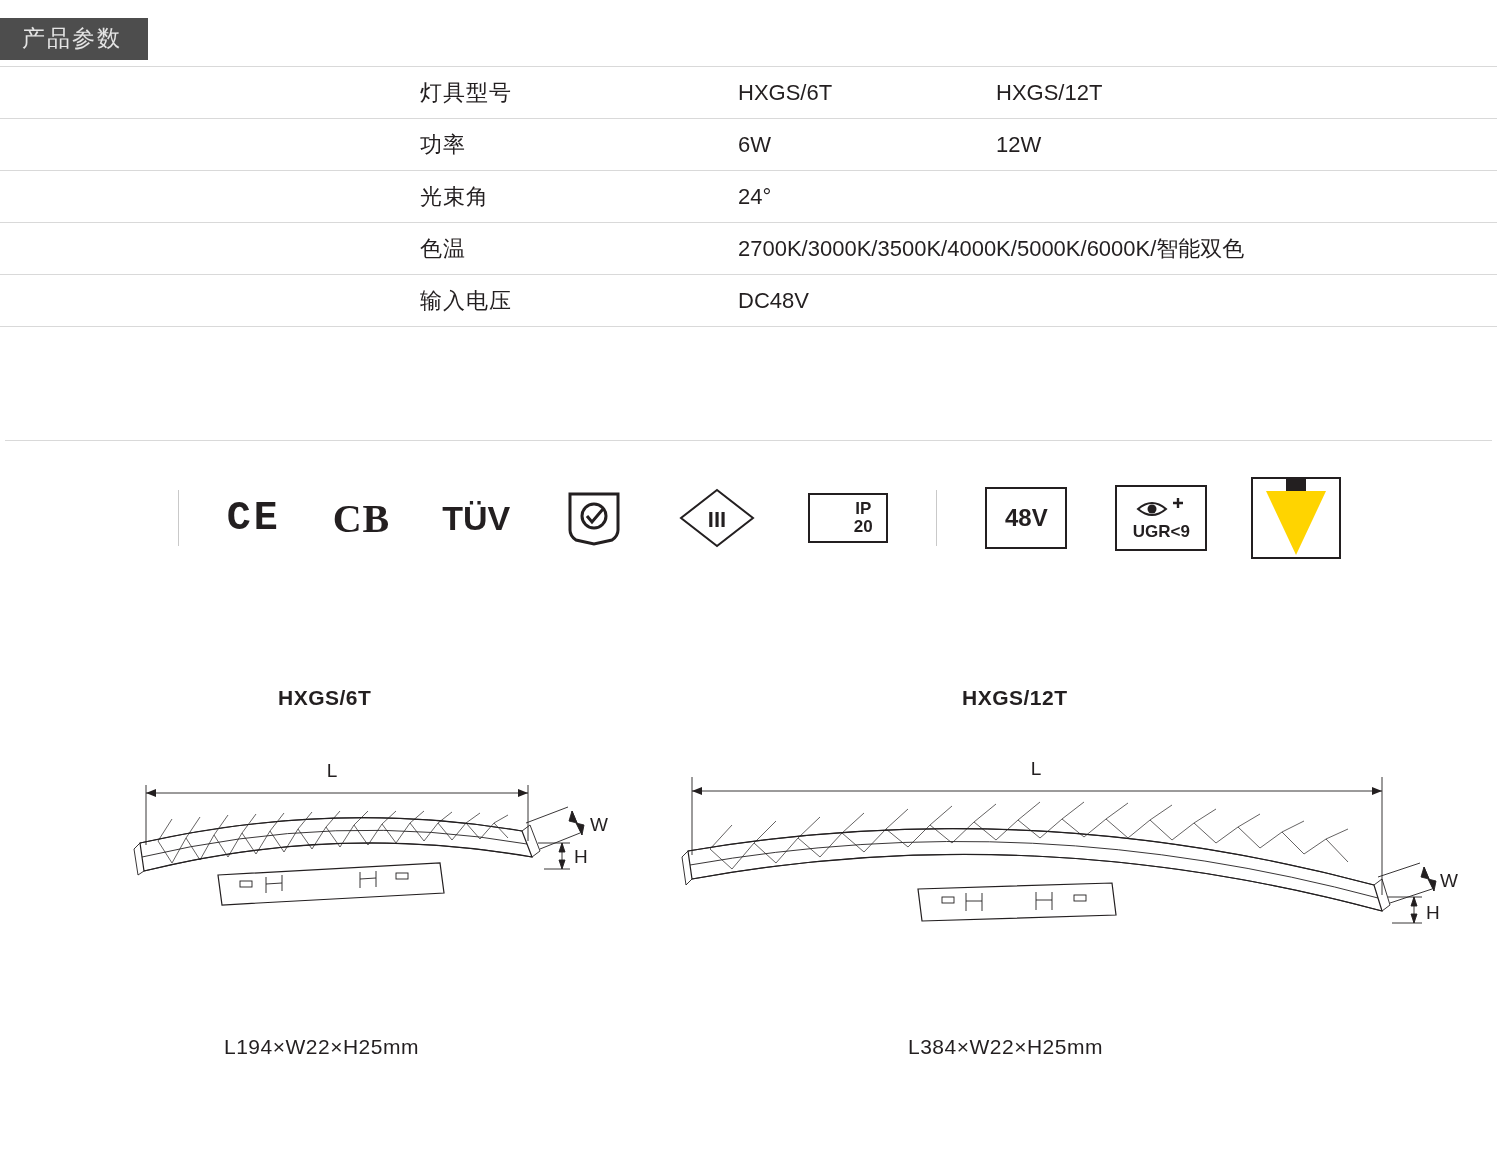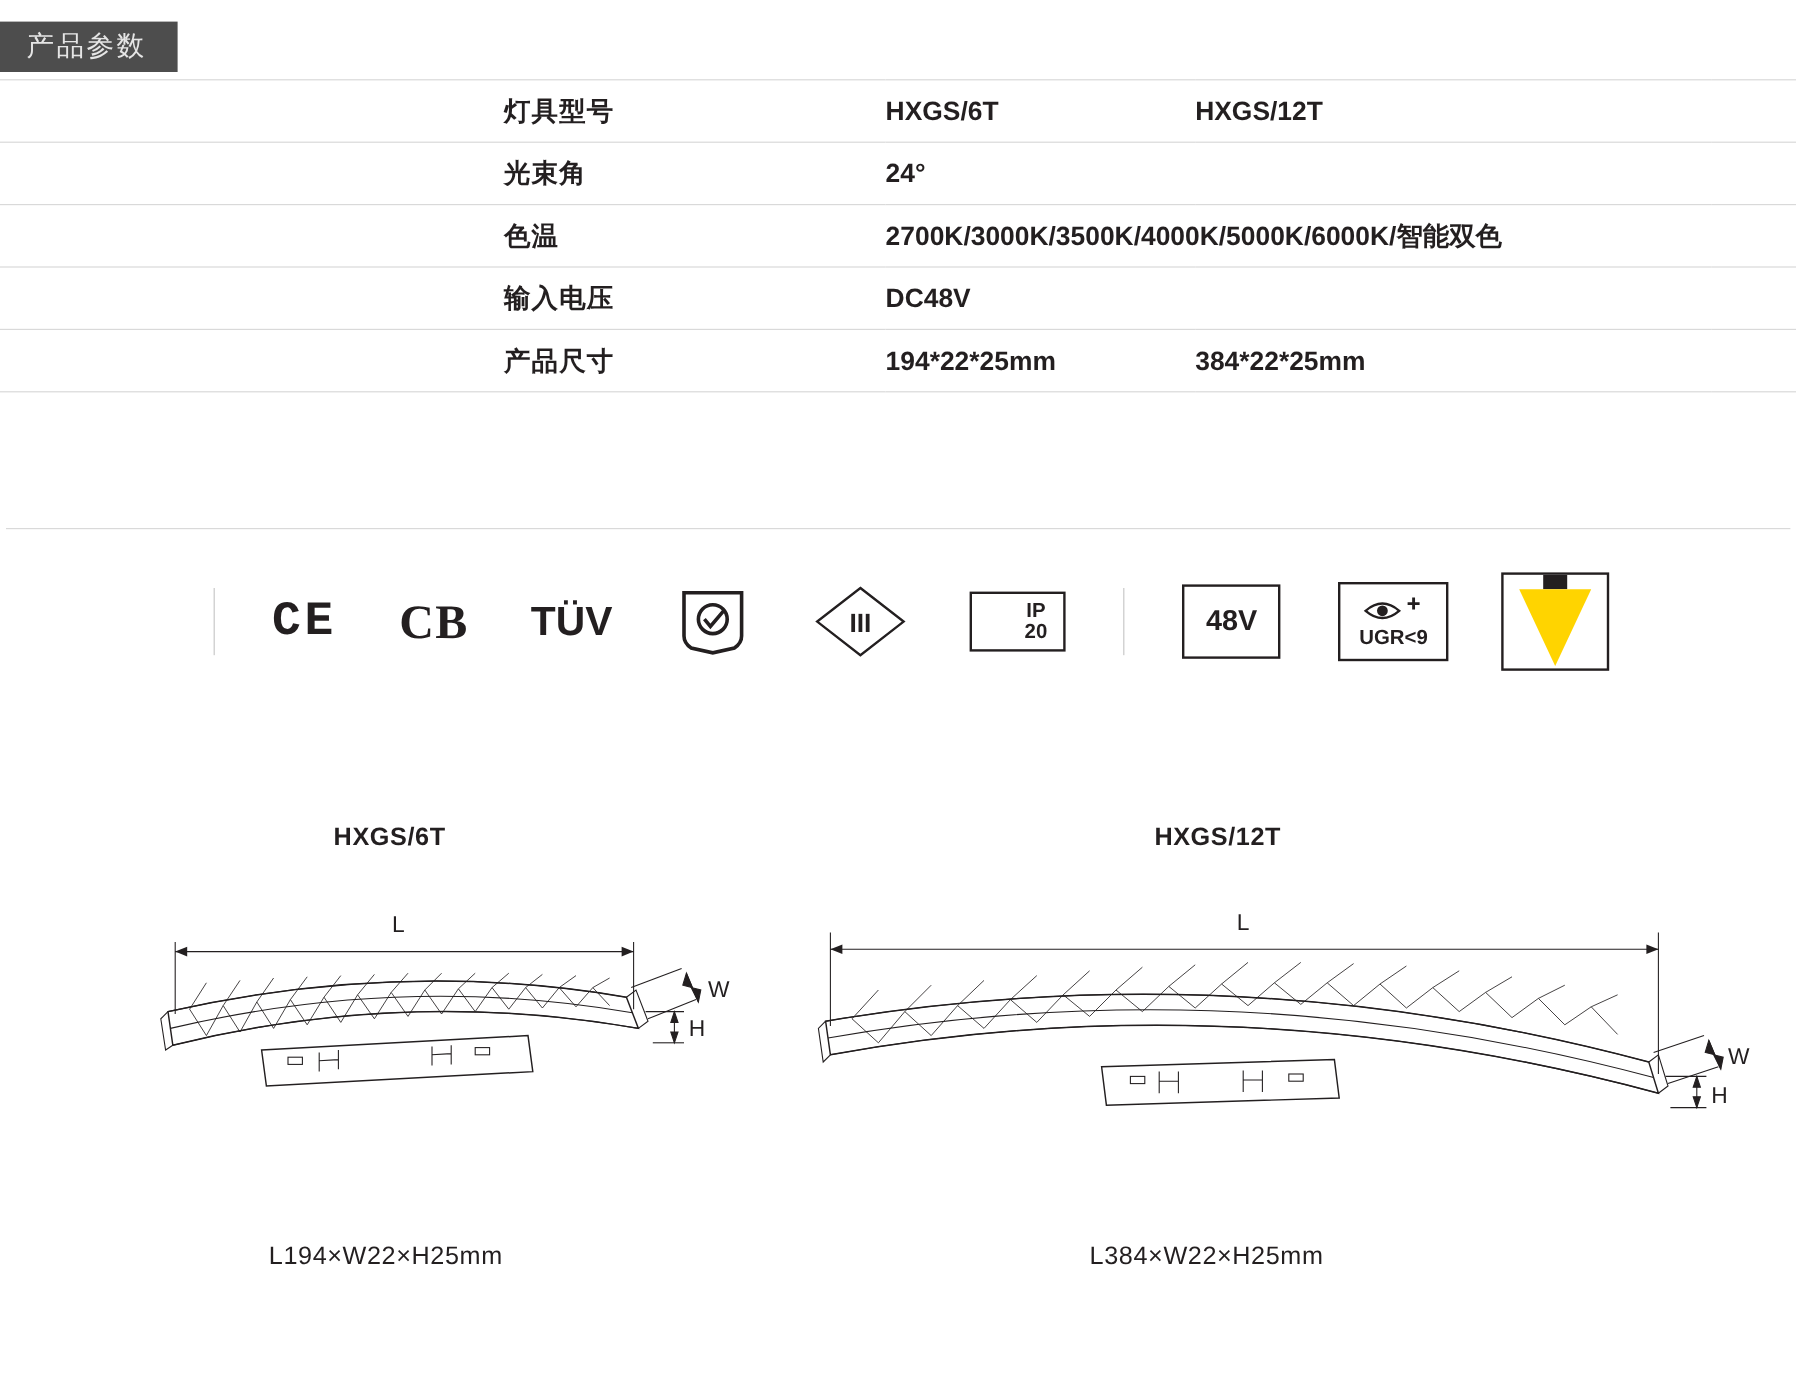--- a/index.html
+++ b/index.html
@@ -28,21 +28,20 @@
     padding: 9px 26px 10px 22px;
     line-height: 1;
   }
 
   
   .spec-wrap {
     position: absolute;
     left: 0;
     top: 66px;
     width: 1489px;
-    font-weight: bold;
   }
   table.spec {
     border-collapse: collapse;
     width: 1497px;
     table-layout: fixed;
   }
   table.spec td {
     font-size: 22px;
     color: #231f20;
     padding: 0;
@@ -223,47 +222,47 @@
 <div class="section-tag">产品参数</div>
 
 <div class="spec-wrap">
   <table class="spec">
     <tbody>
       <tr class="top-rule">
         <td class="c-pad"></td>
         <td class="c-name">灯具型号</td>
         <td class="c-v1">HXGS/6T</td>
         <td class="c-v2">HXGS/12T</td>
+        <td class="c-end"></td>
+      </tr>
+      <tr>
+        <td class="c-pad"></td>
+        <td class="c-name">功率</td>
+        <td class="c-v1">6W</td>
+        <td class="c-v2">12W</td>
         <td class="c-end"></td>
       </tr>
       <tr>
         <td class="c-pad"></td>
         <td class="c-name">光束角</td>
         <td class="c-v1 span2" colspan="2">24°</td>
         <td class="c-end"></td>
       </tr>
       <tr>
         <td class="c-pad"></td>
         <td class="c-name">色温</td>
         <td class="c-v1 span2" colspan="2">2700K/3000K/3500K/4000K/5000K/6000K/智能双色</td>
         <td class="c-end"></td>
       </tr>
       <tr>
         <td class="c-pad"></td>
         <td class="c-name">输入电压</td>
         <td class="c-v1 span2" colspan="2">DC48V</td>
         <td class="c-end"></td>
       </tr>
-      <tr>
-        <td class="c-pad"></td>
-        <td class="c-name">产品尺寸</td>
-        <td class="c-v1">194*22*25mm</td>
-        <td class="c-v2">384*22*25mm</td>
-        <td class="c-end"></td>
-      </tr>
     </tbody>
   </table>
 </div>
 <div class="last-rule"></div>
 
 <div class="certs">
 
   <div class="divider"></div>
 
   <div class="cert ce">CE</div>

